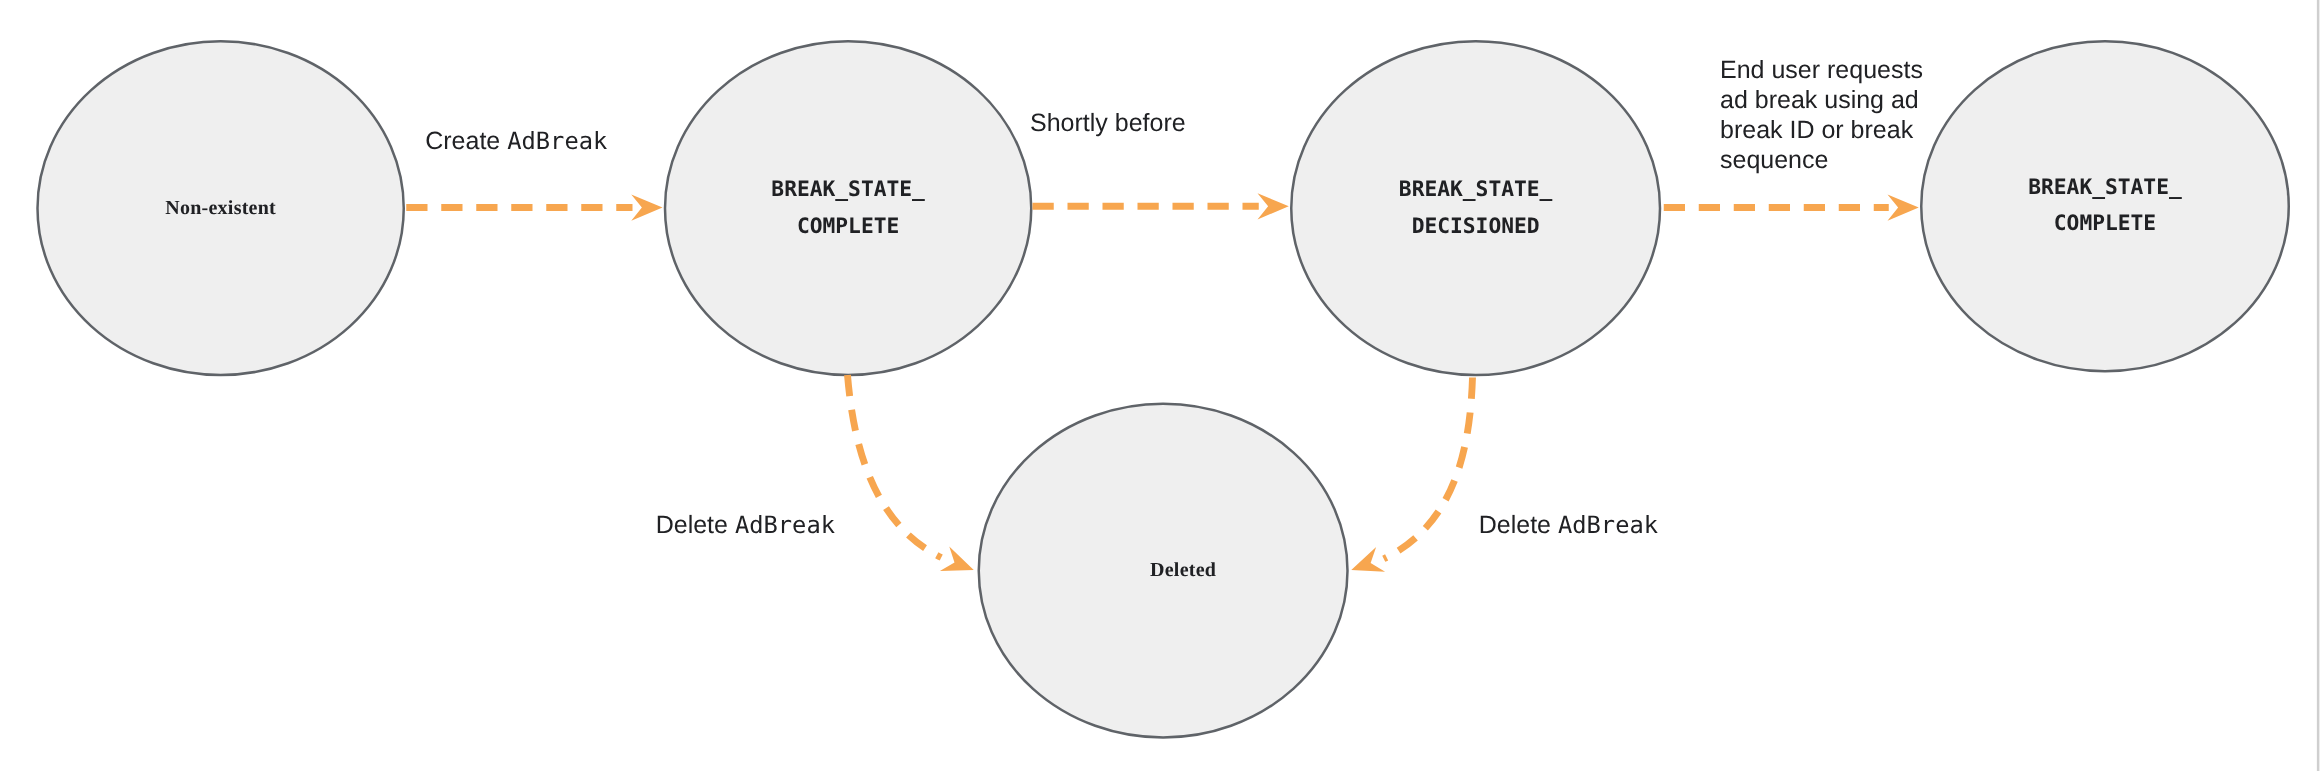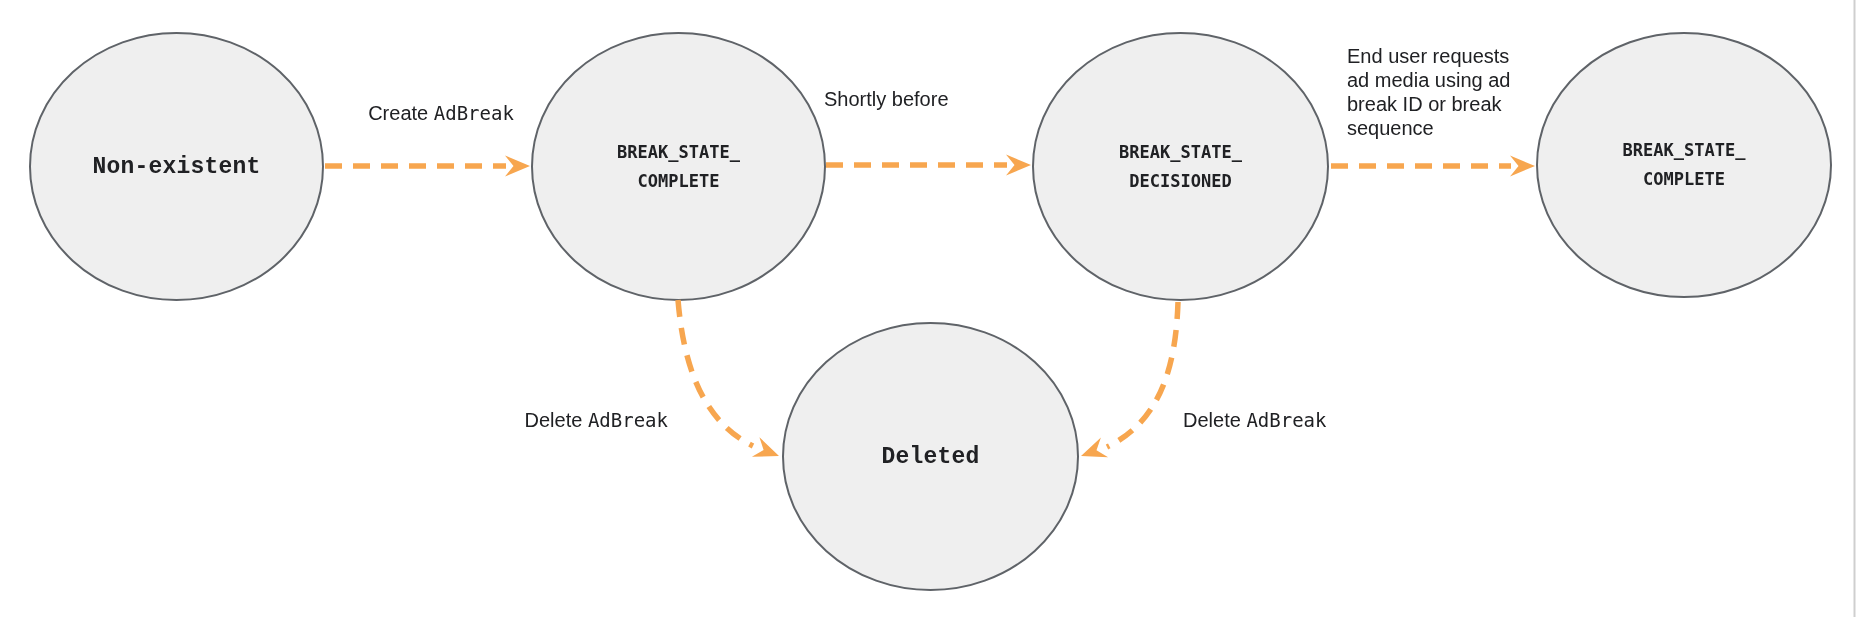--- a/index.html
+++ b/index.html
@@ -38,23 +38,23 @@
   .node-label {
     position: absolute;
     display: flex;
     flex-direction: column;
     align-items: center;
     justify-content: center;
     text-align: center;
     pointer-events: none;
   }
   .node-label .plain {
-    font-family: Liberation Mono, monospace;
+    font-family: Liberation Serif, serif;
     font-weight: bold;
-    font-size: 23px;
+    font-size: 16px;
     line-height: 28px;
     letter-spacing: 0.2px;
     text-align: right;
   }
   .node-label .code {
     font-family: "DejaVu Sans Mono", monospace;
     font-weight: bold;
     font-size: 17px;
     line-height: 29px;
   }
@@ -115,35 +115,35 @@
   <div class="node-label" style="left:1033px; top:33px; width:295px; height:267px;">
     <span class="code">BREAK_STATE_</span>
     <span class="code">DECISIONED</span>
   </div>
 
   <div class="node-label" style="left:1537px; top:33px; width:294px; height:264px;">
     <span class="code">BREAK_STATE_</span>
     <span class="code">COMPLETE</span>
   </div>
 
-  <div class="node-label" style="left:783px; top:323px; width:295px; height:267px;">
+  <div class="node-label" style="left:799px; top:323px; width:295px; height:267px;">
     <span class="plain">Deleted</span>
   </div>
 
-  <div class="edge-label" style="left:341px; top:101px; width:200px; text-align:center;">
+  <div class="edge-label" style="left:313px; top:101px; width:200px; text-align:center;">
     <span>Create </span><span class="mono">AdBreak</span>
   </div>
 
   <div class="edge-label" style="left:824px; top:87px;">
     <div>Shortly before</div>
   </div>
 
-  <div class="edge-label" style="left:1347px; top:44px;">
+  <div class="edge-label" style="left:1376px; top:44px;">
     <div>End user requests</div>
-    <div>ad media using ad</div>
+    <div>ad break using ad</div>
     <div>break ID or break</div>
     <div>sequence</div>
   </div>
 
   <div class="edge-label" style="left:468px; top:408px; width:200px; text-align:right;">
     <span>Delete </span><span class="mono">AdBreak</span>
   </div>
 
   <div class="edge-label" style="left:1183px; top:408px;">
     <span>Delete </span><span class="mono">AdBreak</span>

